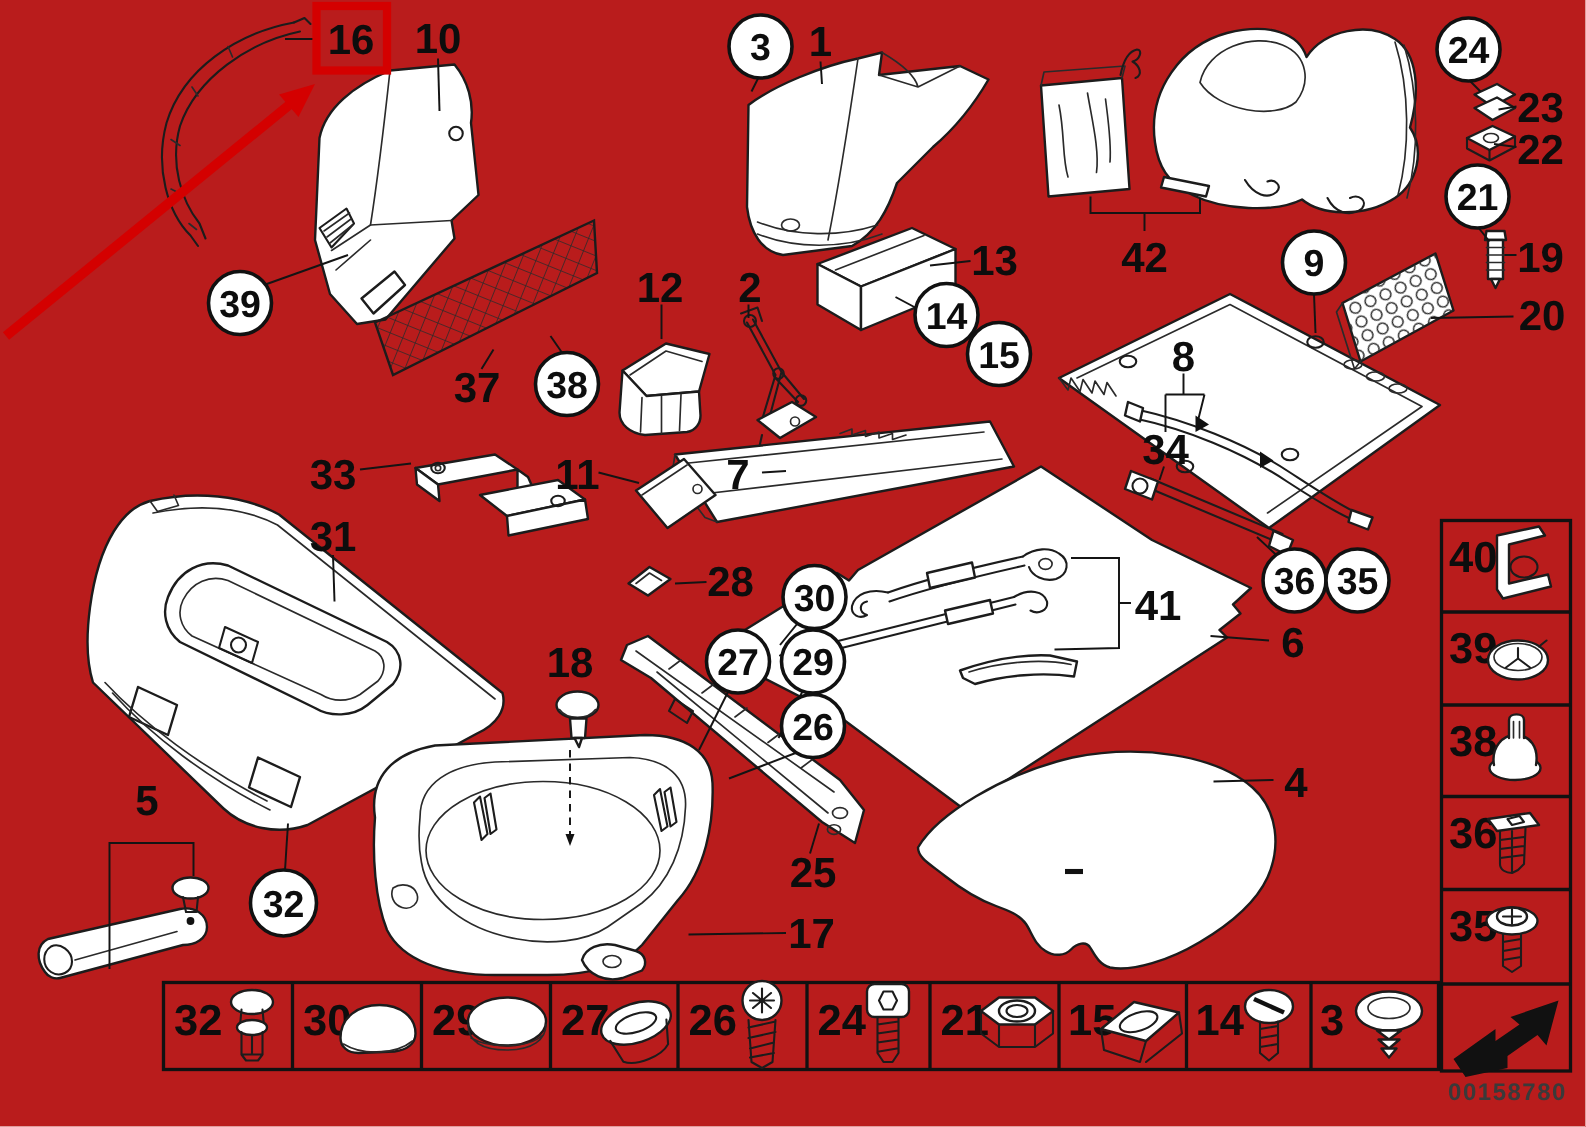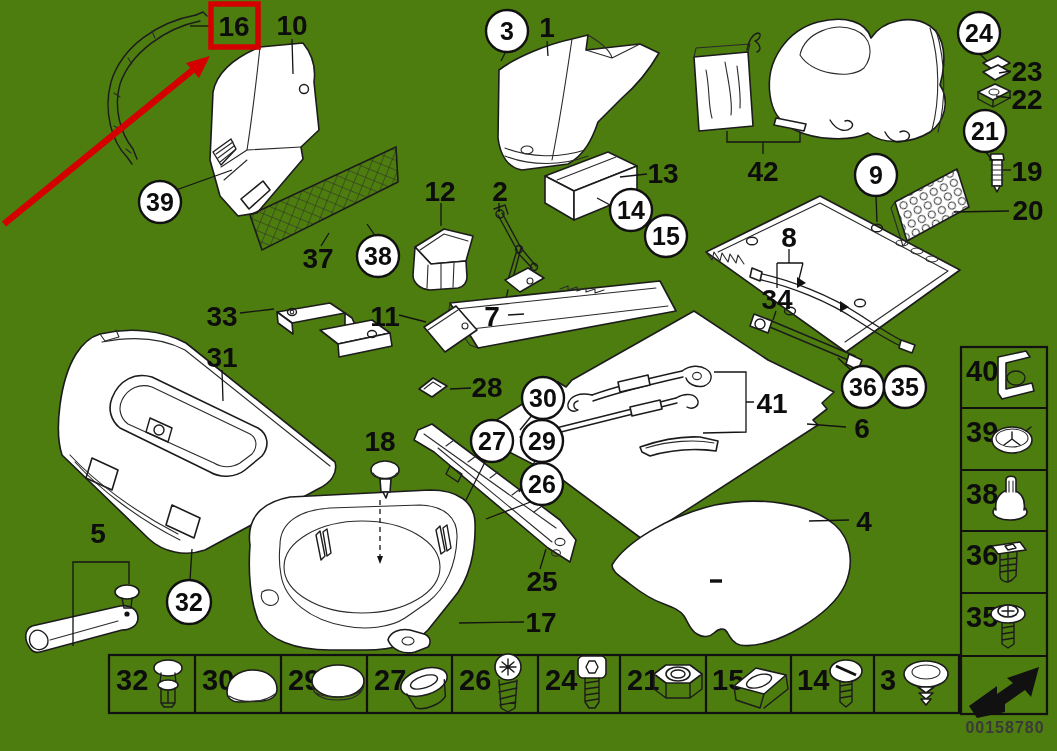--- a/index.html
+++ b/index.html
@@ -1,16 +1,16 @@
 <!DOCTYPE html>
 <html><head>
 <meta charset="utf-8">
 <style>
   html,body{margin:0;padding:0;background:#fff;}
-  .stage{position:relative;width:1057px;height:751px;background:#4d7c0f;overflow:hidden;
+  .stage{position:relative;width:1057px;height:751px;background:#b91c1c;overflow:hidden;
          font-family:"Liberation Sans",sans-serif;}
   svg{display:block;}
   .part{fill:#ffffff;stroke:#1c1c1c;stroke-width:1.6;stroke-linejoin:round;stroke-linecap:round;}
   .ln{fill:none;stroke:#1c1c1c;stroke-width:1.4;stroke-linejoin:round;stroke-linecap:round;}
   .thin{fill:none;stroke:#2a2a2a;stroke-width:1.1;stroke-linejoin:round;stroke-linecap:round;}
   .leader{fill:none;stroke:#141414;stroke-width:1.3;}
   .grid{fill:none;stroke:#111;stroke-width:2.2;}
   .lbl{font-weight:bold;font-size:28px;fill:#0d0d0d;text-anchor:middle;}
   .clbl{font-weight:bold;font-size:25px;fill:#0d0d0d;text-anchor:middle;}
   .cell-lbl{font-weight:bold;font-size:29px;fill:#0d0d0d;text-anchor:start;}

